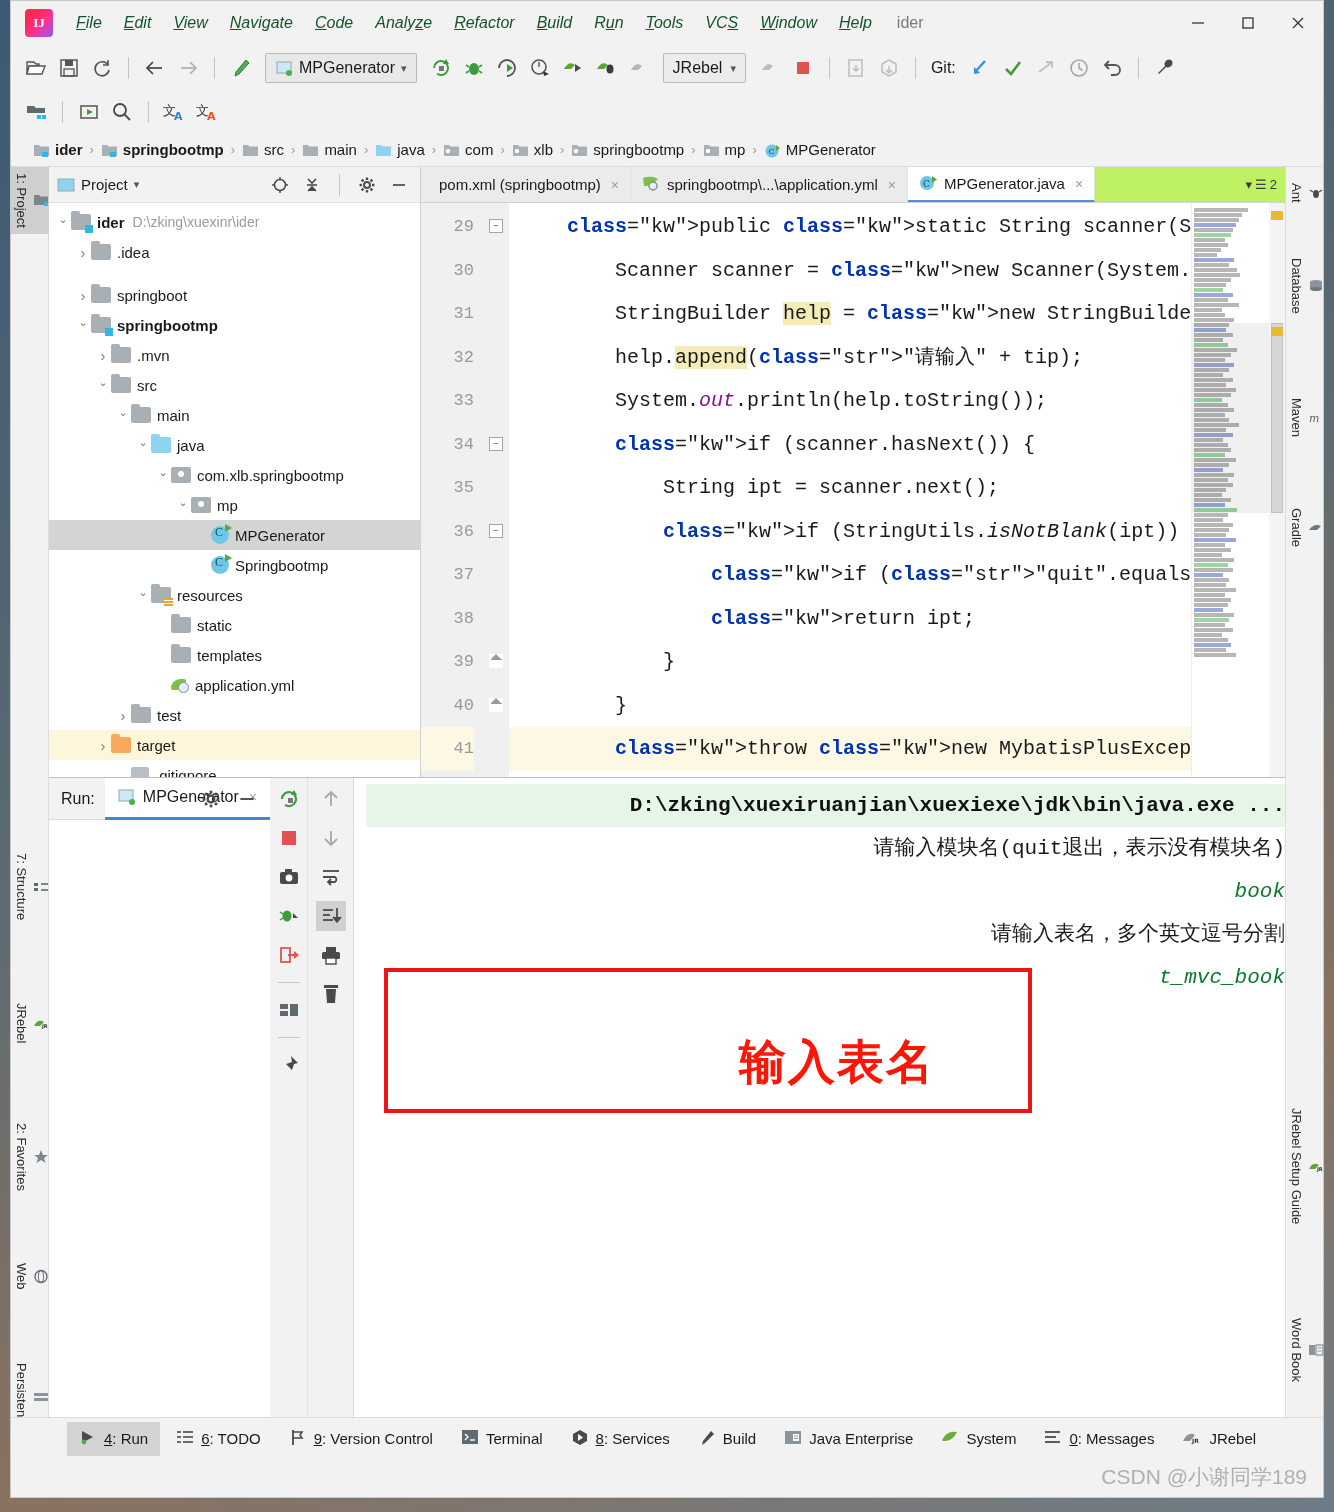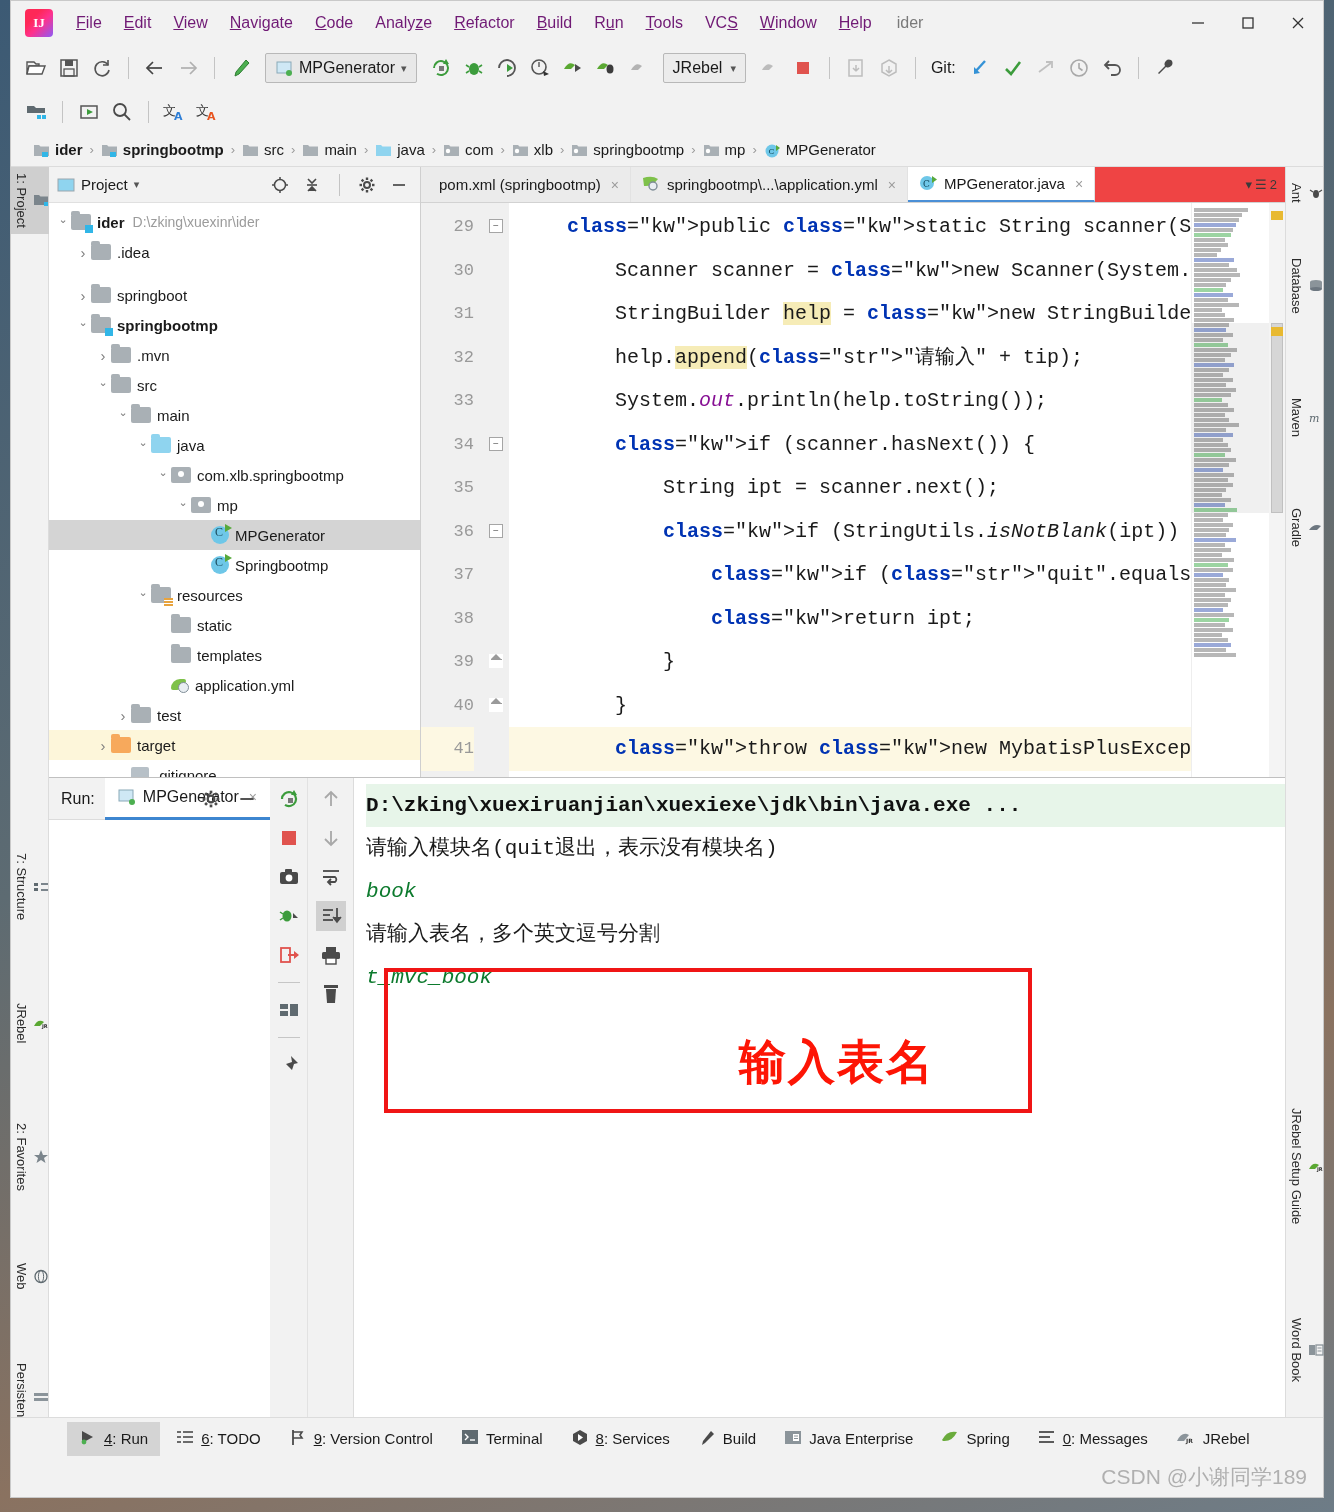--- a/index.html
+++ b/index.html
@@ -17,21 +17,21 @@
 
   
   .ide { position:absolute; left:10px; top:0px; width:1314px; height:1498px; background:#f2f2f2; border:1px solid #c9c9c9; }
 
   
   .menubar { height:44px; display:flex; align-items:center; padding-left:14px; background:#f2f2f2; position:relative; }
   .app-logo { width:28px;height:28px;margin-right:12px; position:relative; border-radius:4px;
      background:linear-gradient(135deg,#fe2857 0%,#fe2857 30%,#ff318c 55%,#8c5bf7 100%); }
   .app-logo::after { content:"IJ"; position:absolute; left:50%; top:50%; transform:translate(-50%,-50%);
      color:#fff; font-size:13px; font-weight:bold; font-family:"Liberation Serif",serif; }
-  .menu-item { padding:2px 11px; font-size:16px; color:#701a75; white-space:nowrap; cursor:default; }
+  .menu-item { padding:2px 11px; font-size:16px; color:#14532d; white-space:nowrap; cursor:default;font-style:italic; }
   .menu-item .u { text-decoration:underline; }
   .win-title { font-size:16px; color:#7a7a7a; margin-left:14px; }
   .win-ctl { position:absolute; right:0; top:0; height:44px; display:flex; align-items:center; }
   .win-btn { width:50px;height:44px; display:flex;align-items:center;justify-content:center; font-size:19px; color:#333; }
 
   
   .toolbar { height:46px; display:flex; align-items:center; padding:0 10px; gap:3px; background:#f2f2f2; }
   .tb { width:30px;height:30px;display:flex;align-items:center;justify-content:center; }
   .sep { width:1px;height:22px;background:#c4c4c4;margin:0 8px; }
   .runcfg { display:flex; align-items:center; gap:6px; height:30px; padding:0 9px; border:1px solid #b8b8b8; background:#e8e8e8; border-radius:2px; margin:0 6px; }
@@ -89,21 +89,21 @@
   .yml { width:18px;height:16px;margin-right:6px;flex:0 0 18px; position:relative; }
   .yml::before { content:""; position:absolute; left:0;top:2px;width:15px;height:11px;border-radius:9px 2px 9px 2px;background:#7ec14a; }
   .yml::after { content:""; position:absolute; right:0;bottom:0;width:9px;height:9px;border-radius:50%;background:#e9eef2;border:1.5px solid #7f8d97; }
   .ignore { width:18px;height:16px;margin-right:6px;flex:0 0 18px;background:#b7c0c7;border-radius:2px; }
   .nlabel {}
   .npath { color:#9b9b9b; margin-left:8px; font-size:14px; }
   .bold { font-weight:bold; }
 
   
   .editor-col { flex:1; display:flex; flex-direction:column; min-width:0; background:#fff; }
-  .tabbar { height:36px; display:flex; align-items:stretch; background:#ef4444; border-bottom:1px solid #d2d2d2; }
+  .tabbar { height:36px; display:flex; align-items:stretch; background:#bef264; border-bottom:1px solid #d2d2d2; }
   .tab { display:flex; align-items:center; gap:7px; padding:0 11px; font-size:15px; border-right:1px solid #e2e2e2; background:#ebebeb; white-space:nowrap; }
   .tab.active { background:#fff; border-bottom:2px solid #4b8fd6; }
   .tab-x { color:#9b9b9b; font-size:14px; margin-left:3px; }
   .tabbar-right { margin-left:auto; display:flex;align-items:center; gap:3px; padding:0 8px; font-size:13px; color:#3a3a3a; }
 
   .code-area { flex:1; display:flex; position:relative; overflow:hidden; background:#fff; }
   .gutter { width:62px; flex:0 0 62px; background:#f0f0f0; text-align:right; padding-right:9px; font-family:"Liberation Mono", monospace; font-size:17px; color:#999; padding-top:2px; }
   .gline { height:43.5px; line-height:43.5px; }
   .gline.cur { background:#fdf8e3; }
   .foldcol { width:26px; flex:0 0 26px; background:#f0f0f0; position:relative; }
@@ -127,21 +127,21 @@
 
   .bcbar { height:38px; display:flex; align-items:center; padding-left:120px; gap:8px; background:#f2f2f2; border-top:1px solid #e0e0e0; font-size:16px; color:#5c5c5c; }
   .bcbar .sepc { color:#9b9b9b; }
 
   
   .runpanel { position:absolute; left:38px; right:38px; bottom:80px; height:640px; background:#fff; border-top:1px solid #c0c0c0; display:flex; flex-direction:row; }
   .run-head { height:42px; display:flex; align-items:center; background:#f2f2f2; border-bottom:1px solid #dcdcdc; padding-left:12px; gap:10px; position:relative; }
   .run-lbl { font-size:16px; }
   .run-tab { display:flex; align-items:center; gap:7px; height:42px; padding:0 13px; font-size:16px; background:#fff; border-bottom:3px solid #3d86d0; }
   .run-head-right { position:absolute; right:10px; display:flex; gap:10px; align-items:center; }
-  .run-body { flex:1; display:flex; min-height:0; }
+  .run-body { flex:1; display:flex; min-height:0;text-align:right; }
   .run-tools { width:38px; flex:0 0 38px; background:#f2f2f2; display:flex; flex-direction:column; align-items:center; padding-top:6px; gap:9px; border-right:1px solid #e2e2e2; }
   .run-tools2 { width:46px; flex:0 0 46px; background:#f2f2f2; display:flex; flex-direction:column; align-items:center; padding-top:6px; gap:9px; border-right:1px solid #dcdcdc; }
   .rt { width:30px;height:30px;display:flex;align-items:center;justify-content:center; }
   .rt.sel { background:#d0d0d0; }
   .rt-divider { width:22px;height:1px;background:#c6c6c6; margin:3px 0; }
   .console { flex:1; background:#fff; padding:6px 0 0 12px; font-family:"Liberation Mono", monospace; font-size:21px; overflow:hidden; position:relative; }
   .cl { height:43px; line-height:43px; white-space:pre; }
   .cl.cmd { background:#e7f5e9; color:#111; font-weight:bold; }
   .cl.inp { color:#0c7a2d; font-style:italic; }
   .annot-box { position:absolute; border:4px solid #f01515; left:30px; top:190px; width:648px; height:145px; pointer-events:none; }
@@ -1106,21 +1106,21 @@
               <rect x="9" y="5" width="6" height="7" fill="#fff"></rect>
               <line x1="10" y1="7" x2="14" y2="7" stroke="#8b949a" stroke-width="1"></line>
               <line x1="10" y1="9.5" x2="14" y2="9.5" stroke="#8b949a" stroke-width="1"></line>
             </svg></span>
           <span>Java Enterprise</span>
         </div>
         <div class="sbtab">
           <span><svg width="18" height="16" viewBox="0 0 18 16">
               <path d="M1 11 Q6 1 16 3 Q11 13 2 12 Z" fill="#6aab3c"></path>
             </svg></span>
-          <span>Spring</span>
+          <span>System</span>
         </div>
         <div class="sbtab">
           <span><svg width="18" height="16" viewBox="0 0 18 16">
               <line x1="1" y1="3" x2="16" y2="3" stroke="#4a4a4a" stroke-width="1.8"></line>
               <line x1="1" y1="8" x2="12" y2="8" stroke="#4a4a4a" stroke-width="1.8"></line>
               <line x1="1" y1="13" x2="16" y2="13" stroke="#4a4a4a" stroke-width="1.8"></line>
             </svg></span>
           <span><span class="u">0</span>: Messages</span>
         </div>
         <div class="sbtab">

